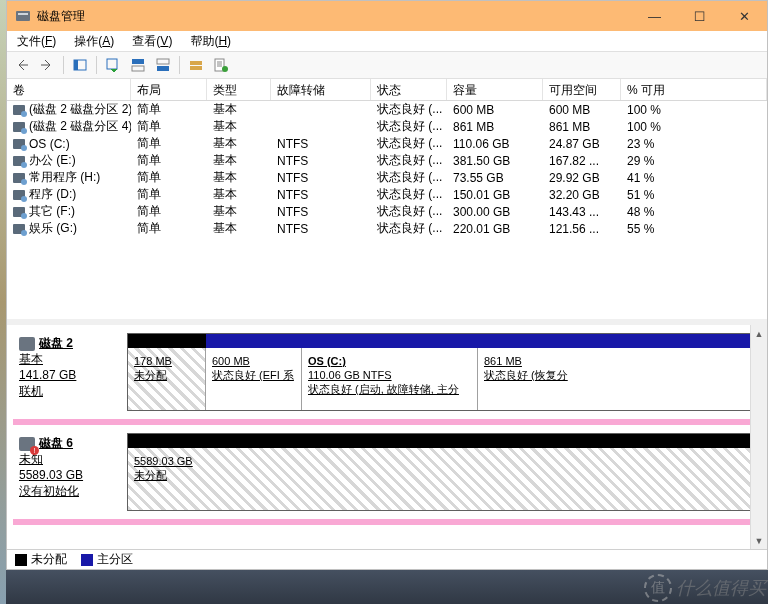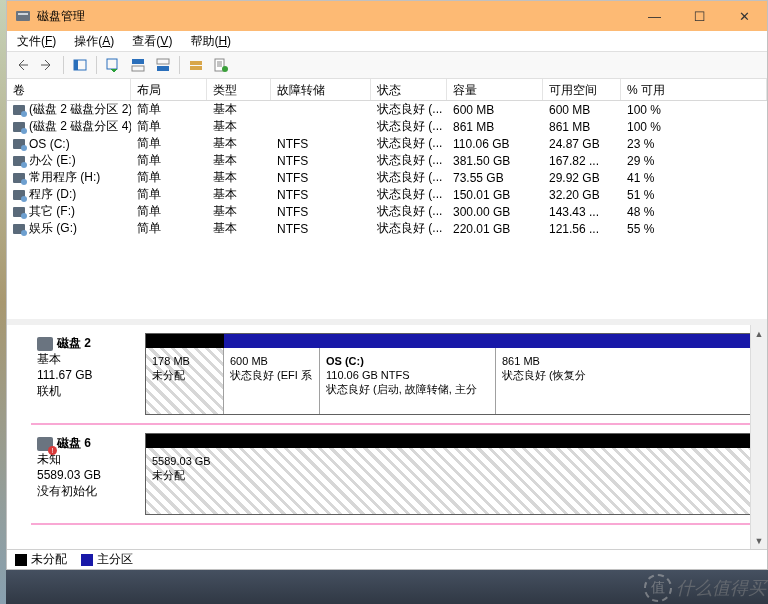--- a/index.html
+++ b/index.html
@@ -19,21 +19,21 @@
 .tb-btn svg { width: 16px; height: 16px; }
 .upper-pane { flex: 0 0 246px; overflow: hidden; display: flex; flex-direction: column; border-bottom: 6px solid #f0f0f0; }
 .col-headers { display: flex; height: 22px; background: #fff; border-bottom: 1px solid #d8d8d8; }
 .col-headers .ch { border-right: 1px solid #e4e4e4; padding: 3px 6px; font-size: 12px; white-space: nowrap; overflow: hidden; }
 .rows { flex: 1; overflow: auto; }
 .row { display: flex; height: 17px; align-items: center; }
 .row .cell { padding: 0 6px; white-space: nowrap; overflow: hidden; font-size: 12px; }
 .vol-icon { width: 12px; height: 10px; display: inline-block; background: #5a6a7a; border-radius: 1px; margin-right: 4px; vertical-align: middle; position: relative; }
 .vol-icon::after { content: ""; position: absolute; right: -2px; bottom: -2px; width: 6px; height: 6px; border-radius: 50%; background: #6ea0d0; }
 .lower-pane { flex: 1; overflow: auto; position: relative; background: #fff; }
-.disk-row { display: flex; min-height: 96px; border-bottom: 2px solid #f9a8d4; margin: 4px 6px 0 24px; background: #fff; }
+.disk-row { display: flex; min-height: 96px; border-bottom: 6px solid #f9a8d4; margin: 4px 6px 0 6px; background: #fff; text-decoration: underline; }
 .disk-info { width: 114px; padding: 6px 6px; font-size: 12px; line-height: 16px; position: relative; }
 .disk-icon { width: 16px; height: 14px; background: #6a7480; display: inline-block; border-radius: 2px; margin-right: 4px; vertical-align: middle; }
 .disk-graph { flex: 1; display: flex; flex-direction: column; border: 1px solid #606060; margin: 4px 6px 8px 0; }
 .disk-graph .blueband { height: 14px; background: #1818a8; display: flex; }
 .disk-graph .parts { flex: 1; display: flex; }
 .part { border-right: 1px solid #a0a0a0; padding: 6px 6px; font-size: 11px; line-height: 14px; overflow: hidden; position: relative; }
 .part:last-child { border-right: none; }
 .unalloc-fill { position: absolute; inset: 0; background: repeating-linear-gradient(45deg, #d7d7d7 0 3px, #fff 3px 8px); z-index: 0; }
 .part .ptxt { position: relative; z-index: 1; }
 .legend { height: 20px; border-top: 1px solid #d0d0d0; display: flex; align-items: center; padding: 0 8px; gap: 14px; font-size: 12px; background: #fff; position: absolute; bottom: 0; left: 0; right: 0; }
@@ -222,21 +222,21 @@
           <div class="cell" style="flex:1">55 %</div>
         </div>
       </div>
   </div>
 
   <div class="lower-pane">
     <div class="disk-row">
       <div class="disk-info">
         <span class="disk-icon"></span><b>磁盘 2</b><br>
         <span>基本</span><br>
-        <span>111.67 GB</span><br>
+        <span>141.87 GB</span><br>
         <span>联机</span>
       </div>
       <div class="disk-graph">
         <div class="blueband">
             <div style="width:78px;background:#000"></div>
           </div>
         <div class="parts" id="disk2-parts">
             <div class="part" style="width: 78px;">
               <div class="unalloc-fill"></div>
               <div class="ptxt">178 MB<br>未分配</div>

